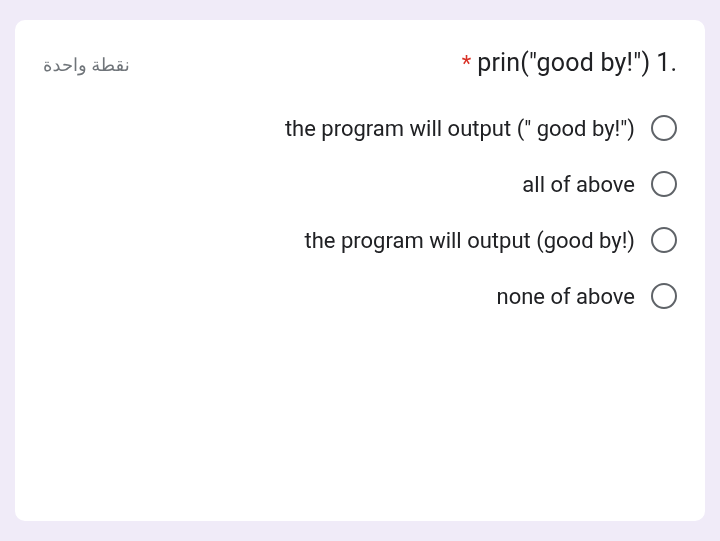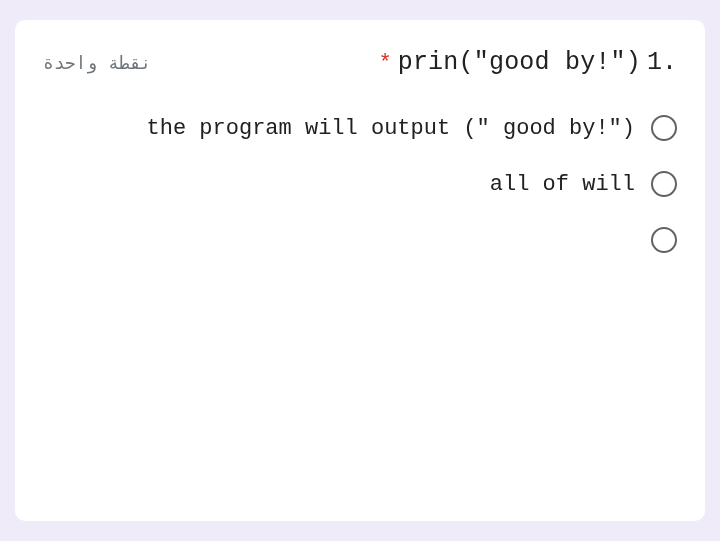--- a/index.html
+++ b/index.html
@@ -13,21 +13,20 @@
       padding: 20px 15px;
       width: 720px;
       height: 541px;
     }
     .card {
       background: #fff;
       border-radius: 10px;
       padding: 28px 28px 32px 28px;
       width: 100%;
       height: 100%;
-      font-family: Liberation Mono, monospace;
     }
     .header {
       display: flex;
       justify-content: space-between;
       align-items: baseline;
       margin-bottom: 38px;
     }
     .points {
       color: #70757a;
       font-size: 18px;
@@ -92,19 +91,24 @@
     </div>
   </div>
 
   <div class="options">
     <div class="option">
       <span class="radio-circle"></span>
       <span class="option-label">the program will output (" good by!")</span>
     </div>
     <div class="option">
       <span class="radio-circle"></span>
-      <span class="option-label">all of will</span>
+      <span class="option-label">all of above</span>
     </div>
     <div class="option">
       <span class="radio-circle"></span>
+      <span class="option-label">the program will output (good by!)</span>
+    </div>
+    <div class="option">
+      <span class="radio-circle"></span>
+      <span class="option-label">none of above</span>
     </div>
   </div>
 </div>
 
 </body></html>

